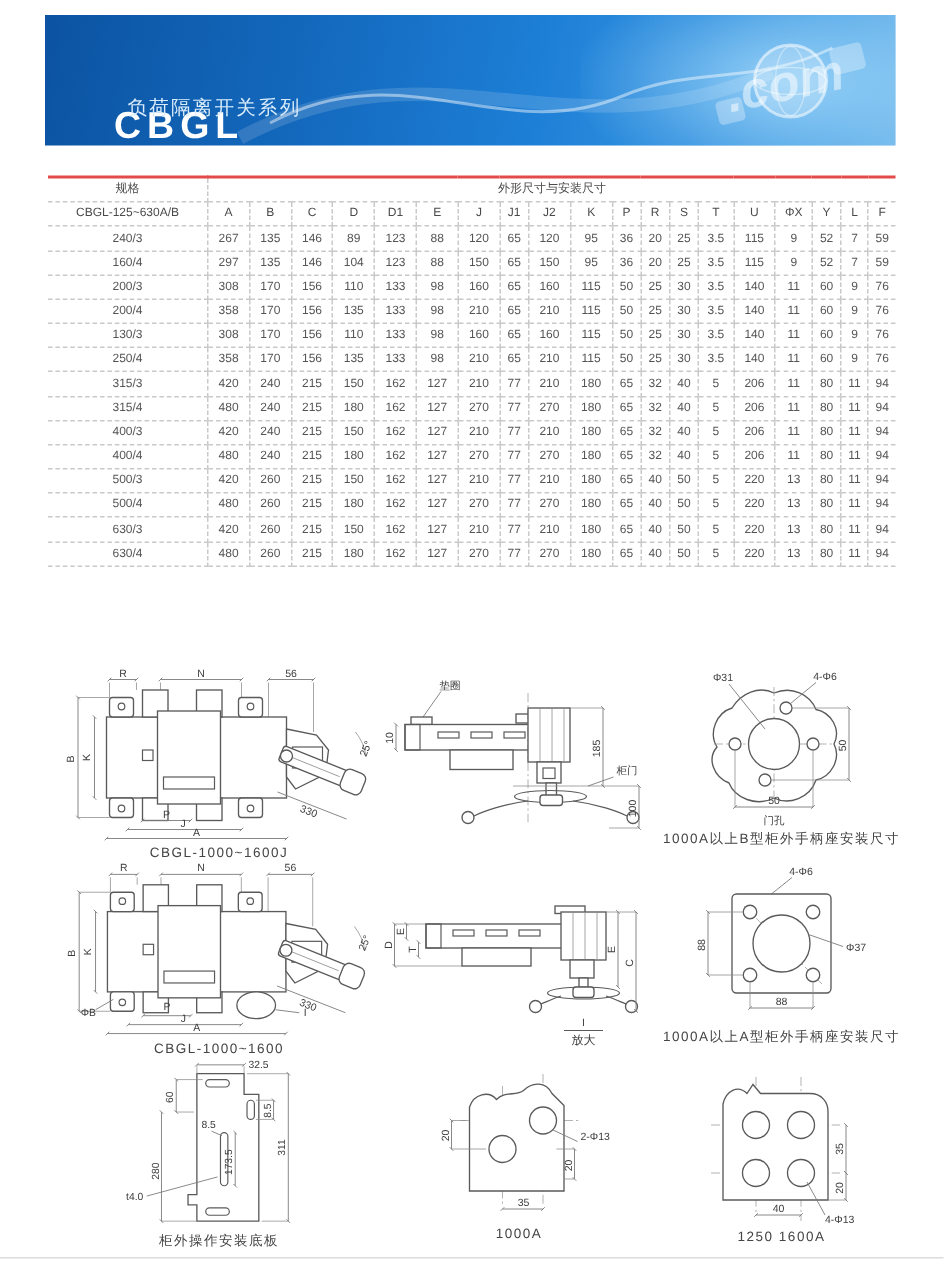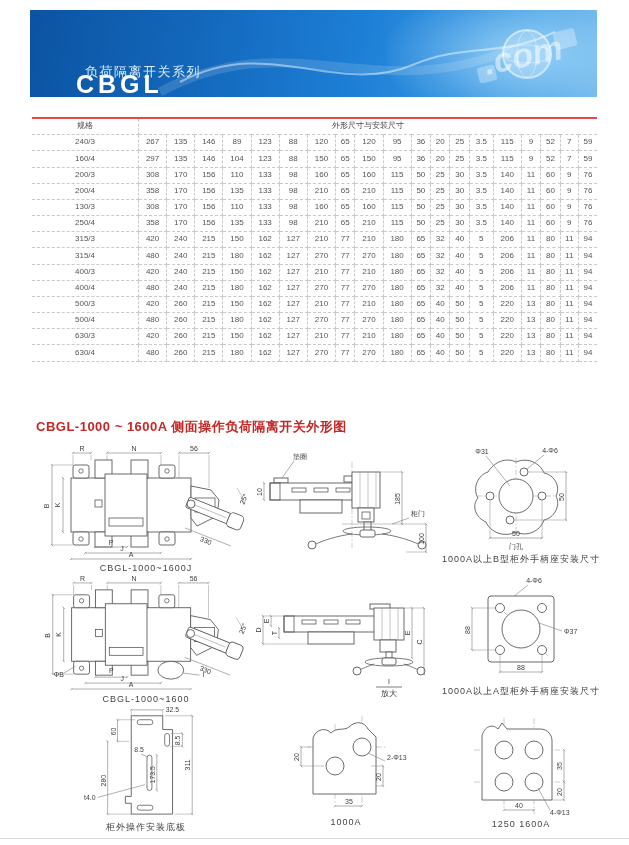--- a/index.html
+++ b/index.html
@@ -78,20 +78,42 @@
     <div class="banner-sub">负荷隔离开关系列</div>
   </div>
 
   <div class="table-wrap">
     <table class="spec-table">
       <thead>
         <tr>
           <th class="spec">规格</th>
           <th id="dims-header" colspan="19">外形尺寸与安装尺寸</th>
         </tr>
+        <tr id="cols-row">
+          <th class="spec">CBGL-125~630A/B</th>
+        <th>A</th>
+            <th>B</th>
+            <th>C</th>
+            <th>D</th>
+            <th>D1</th>
+            <th>E</th>
+            <th>J</th>
+            <th>J1</th>
+            <th>J2</th>
+            <th>K</th>
+            <th>P</th>
+            <th>R</th>
+            <th>S</th>
+            <th>T</th>
+            <th>U</th>
+            <th>ΦX</th>
+            <th>Y</th>
+            <th>L</th>
+            <th>F</th>
+          </tr>
       </thead>
       <tbody id="table-body">
           <tr>
             <td class="spec">240/3</td>
             <td>267</td>
             <td>135</td>
             <td>146</td>
             <td>89</td>
             <td>123</td>
             <td>88</td>
@@ -392,21 +414,20 @@
             <td>220</td>
             <td>13</td>
             <td>80</td>
             <td>11</td>
             <td>94</td>
           </tr>
         </tbody>
     </table>
   </div>
 
-  <div class="section-title">CBGL-1000 ~ 1600A 侧面操作负荷隔离开关外形图</div>
 
   <div class="draw-grid">
 
     <div class="cell">
       <svg width="210" height="118" viewBox="0 0 210 118">
         <line class="dim" x1="32" y1="9" x2="50" y2="9"></line>
           <text x="41" y="7" text-anchor="middle">R</text>
         <line class="dim" x1="66" y1="9" x2="120" y2="9"></line>
           <text x="93" y="7" text-anchor="middle">N</text>
         <line class="dim" x1="138" y1="9" x2="168" y2="9"></line>

